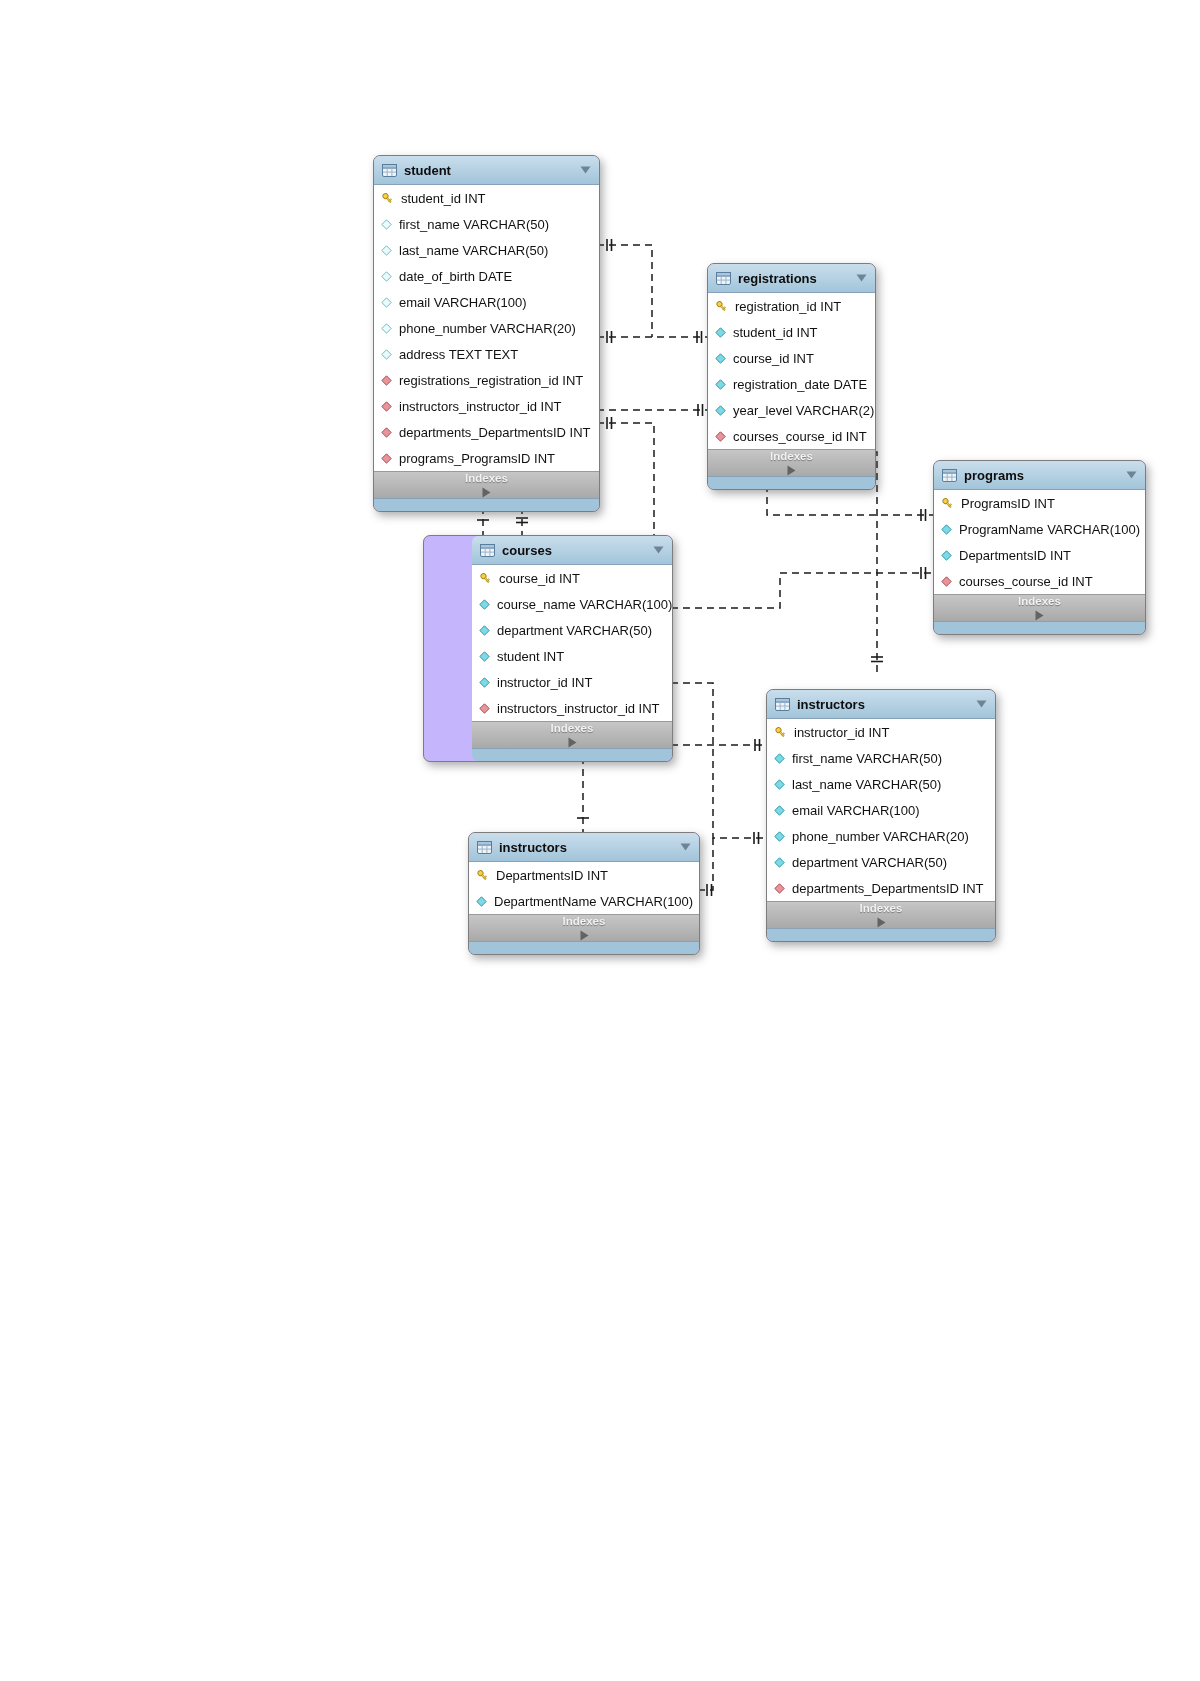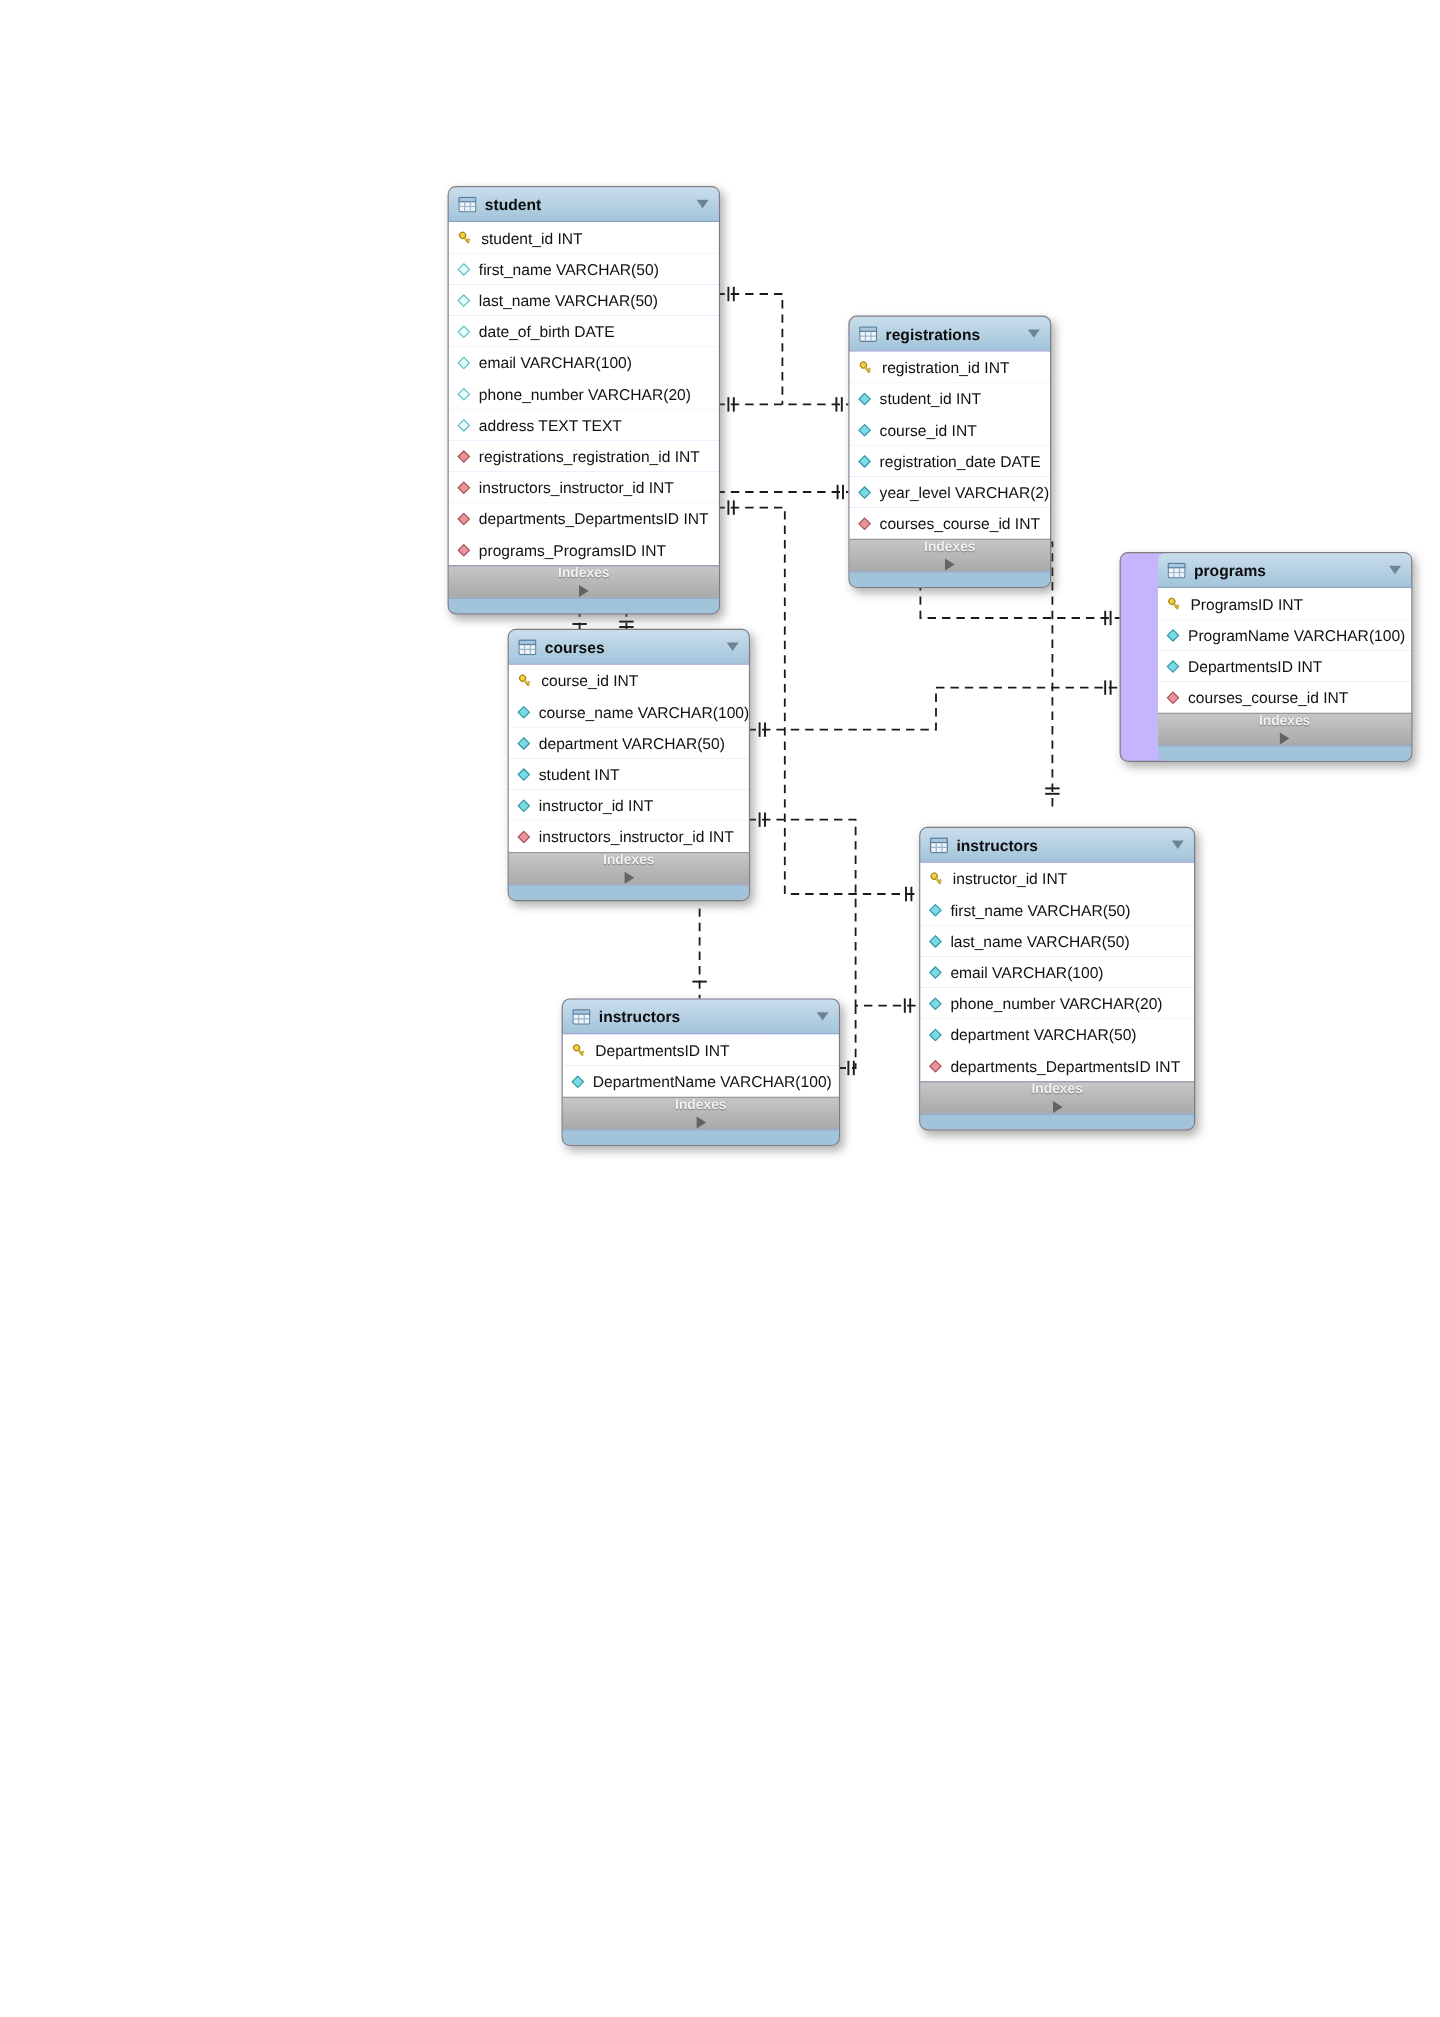--- a/index.html
+++ b/index.html
@@ -264,21 +264,21 @@
       <div class="tbl-indexes">
         <span>Indexes</span>
         <span class="icon">
           <svg width="9" height="11" viewBox="0 0 9 11">
             <polygon points="0.5,0.5 8.5,5.5 0.5,10.5" fill="#636363"></polygon>
           </svg>
         </span>
       </div>
       <div class="tbl-footer"></div>
     </div>
-    <div class="db-table" style="left: 933px; top: 460px; width: 211px; padding-left: 31px;">
+    <div class="db-table" style="left: 933px; top: 460px; width: 211px;">
       <div class="tbl-header">
         <span class="icon">
           <svg width="15" height="13" viewBox="0 0 15 13">
             <rect x="0.5" y="0.5" width="14" height="12" rx="1.5" fill="#eef4f9" stroke="#5a7d9e"></rect>
             <rect x="0.5" y="0.5" width="14" height="3.6" fill="#a8c6dd" stroke="#5a7d9e"></rect>
             <line x1="5.2" y1="4.2" x2="5.2" y2="12" stroke="#9ab4c8"></line>
             <line x1="9.9" y1="4.2" x2="9.9" y2="12" stroke="#9ab4c8"></line>
             <line x1="1" y1="8.1" x2="14" y2="8.1" stroke="#9ab4c8"></line>
           </svg>
         </span>
@@ -329,21 +329,21 @@
       <div class="tbl-indexes">
         <span>Indexes</span>
         <span class="icon">
           <svg width="9" height="11" viewBox="0 0 9 11">
             <polygon points="0.5,0.5 8.5,5.5 0.5,10.5" fill="#636363"></polygon>
           </svg>
         </span>
       </div>
       <div class="tbl-footer"></div>
     </div>
-    <div class="db-table" style="left: 423px; top: 524px; width: 200px;">
+    <div class="db-table" style="left: 423px; top: 535px; width: 200px; padding-left: 48px;">
       <div class="tbl-header">
         <span class="icon">
           <svg width="15" height="13" viewBox="0 0 15 13">
             <rect x="0.5" y="0.5" width="14" height="12" rx="1.5" fill="#eef4f9" stroke="#5a7d9e"></rect>
             <rect x="0.5" y="0.5" width="14" height="3.6" fill="#a8c6dd" stroke="#5a7d9e"></rect>
             <line x1="5.2" y1="4.2" x2="5.2" y2="12" stroke="#9ab4c8"></line>
             <line x1="9.9" y1="4.2" x2="9.9" y2="12" stroke="#9ab4c8"></line>
             <line x1="1" y1="8.1" x2="14" y2="8.1" stroke="#9ab4c8"></line>
           </svg>
         </span>

